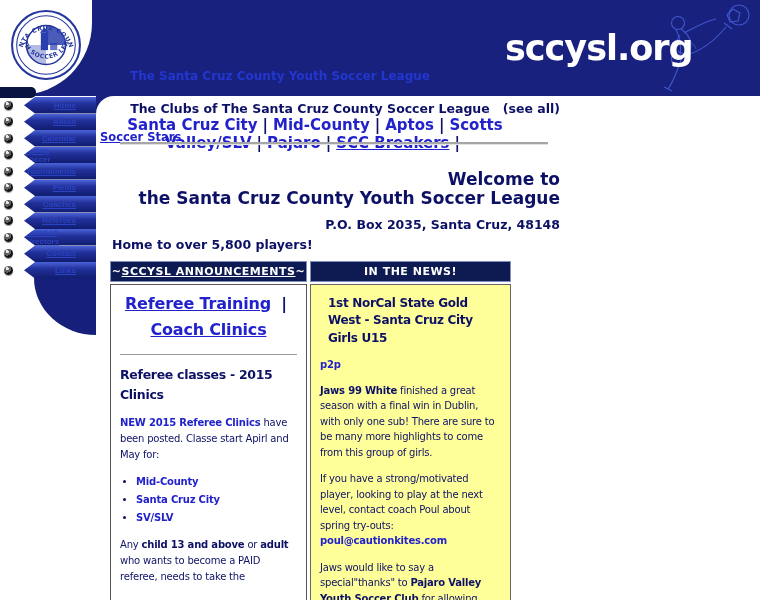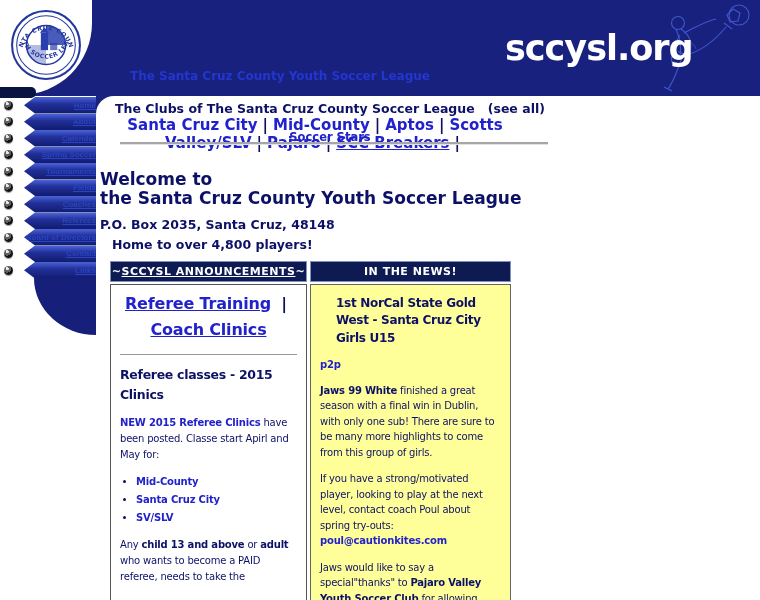--- a/index.html
+++ b/index.html
@@ -21,36 +21,36 @@
   .ball-row{height:16.5px;display:flex;align-items:center;}
   .ball{width:9px;height:9px;border-radius:50%;
         background:radial-gradient(circle at 35% 30%, #e8e8e8 0 18%, #606060 19% 45%, #141414 46% 100%);
         box-shadow:0 1px 1px rgba(0,0,0,.4);}
   #sidebar{position:absolute;left:24px;top:97px;width:72px;z-index:4;}
   .nav-item{height:16.5px;position:relative;
             background:linear-gradient(180deg,#4A63D8 0%,#22309A 40%,#101C6E 100%);
             clip-path:polygon(0 50%, 11px 0, 100% 0, 100% 100%, 11px 100%);
             display:flex;align-items:center;justify-content:flex-end;}
   .nav-item a{color:#2A43C0;font-family:"Liberation Sans",sans-serif;font-size:8px;font-weight:bold;
-              text-decoration:underline;padding-right:0;cursor:pointer;}
+              text-decoration:underline;padding-right:20px;cursor:pointer;}
   #sidebar-filler{position:absolute;left:34px;top:278px;width:62px;height:57px;background:#16207A;
                   border-bottom-left-radius:100% 100%;z-index:3;}
   #corner-patch{position:absolute;left:96px;top:96px;width:28px;height:28px;background:#18227E;z-index:1;}
   #content-box{position:absolute;left:96px;top:96px;width:664px;height:504px;background:#fff;
                border-top-left-radius:18px;z-index:2;}
   
   .main{position:absolute;z-index:3;color:#0D1166;}
-  #clubs-head{left:100px;top:101px;width:460px;text-align:center;font-size:12.5px;font-weight:bold;}
+  #clubs-head{left:100px;top:101px;width:460px;text-align:right;font-size:12.5px;font-weight:bold;}
   #clubs-links{left:85px;top:116px;width:460px;text-align:center;font-size:15px;font-weight:bold;}
-  #clubs-links2{left:100px;top:130px;width:460px;text-align:center;font-size:11.5px;font-weight:bold;}
+  #clubs-links2{left:100px;top:130px;width:460px;font-size:11.5px;font-weight:bold;}
   .club-link{color:#2222CC;cursor:pointer;text-decoration:none;}
   .club-link.u{text-decoration:underline;}
   .sep{color:#0D1166;margin:0 5px;}
   #rule{left:120px;top:142px;width:428px;height:2px;background:#A6A6A6;border-bottom:1px solid #e2e2e2;}
-  #welcome{left:100px;top:170px;width:460px;text-align:left;font-weight:bold;}
+  #welcome{left:100px;top:170px;width:460px;text-align:right;font-weight:bold;}
   #welcome .w1,#welcome .w2{font-size:17px;line-height:19px;}
   #welcome .addr{font-size:12.5px;margin-top:9px;}
   #tagline{left:112px;top:237px;font-size:12.5px;font-weight:bold;}
   
   .col-hdr{height:19px;background:#0E1B52;border:1px solid #8090C0;color:#fff;
            display:flex;align-items:center;justify-content:center;
            font-size:11px;font-weight:bold;letter-spacing:.5px;}
   .col-hdr .hdr-link{text-decoration:underline;cursor:pointer;}
   #ann-col{left:110px;top:261px;width:197px;}
   #ann-body{margin-top:2px;border:1px solid #555;background:#fff;height:322px;
@@ -62,21 +62,21 @@
   .l{color:#2222CC;font-weight:bold;cursor:pointer;}
   #quick-title{text-align:center;font-size:11.5px;font-weight:bold;margin:8px 0 10px;}
   #quick-links{text-align:center;font-size:16px;font-weight:bold;margin-bottom:12px;}
   #quick-links a{color:#2222CC;text-decoration:underline;cursor:pointer;}
   #ann-hr{border:none;border-top:1px solid #999;margin:10px 0 10px;}
   #ann-title{font-size:12.5px;font-weight:bold;margin:2px 0 10px;letter-spacing:-0.3px;}
   p.rt{margin:0 0 11px;}
   #ann-list{margin:0 0 11px 16px;padding:0;}
   #ann-list li{margin-bottom:2px;color:#0D1166;}
   #ann-list a{color:#2222CC;font-weight:bold;cursor:pointer;text-decoration:none;}
-  #news-title{font-size:12px;font-weight:bold;line-height:1.45;margin:4px 16px 10px;letter-spacing:-0.3px;}
+  #news-title{font-size:12px;font-weight:bold;line-height:1.45;margin:4px 8px 10px;letter-spacing:-0.3px;}
   #p2p{color:#2222CC;font-weight:bold;margin:0 0 10px;cursor:pointer;}
 </style>
 </head>
 <body>
 
 <div id="page">
 
   <div id="header">
     <svg id="player-art" width="118" height="93" viewBox="0 0 118 93">
       <g fill="none" stroke="#4A63E0" stroke-width="1.1" opacity="0.8">
@@ -209,21 +209,21 @@
   <div class="main" id="clubs-links2">
     <a class="club-link u">Soccer Stars</a>
   </div>
   <div class="main" id="rule"></div>
 
   <div class="main" id="welcome">
     <div class="w1">Welcome to</div>
     <div class="w2">the Santa Cruz County Youth Soccer League</div>
     <div class="addr">P.O. Box 2035, Santa Cruz, 48148</div>
   </div>
-  <div class="main" id="tagline">Home to over 4,800 players!</div>
+  <div class="main" id="tagline">Home to over 5,800 players!</div>
 
   <div class="main" id="ann-col">
     <div class="col-hdr">
       <span>~ </span>
         <span class="hdr-link">SCCYSL ANNOUNCEMENTS</span>
         <span> ~</span>
     </div>
     <div id="ann-body">
       <div id="quick-links">
         <a>Referee Training</a>

